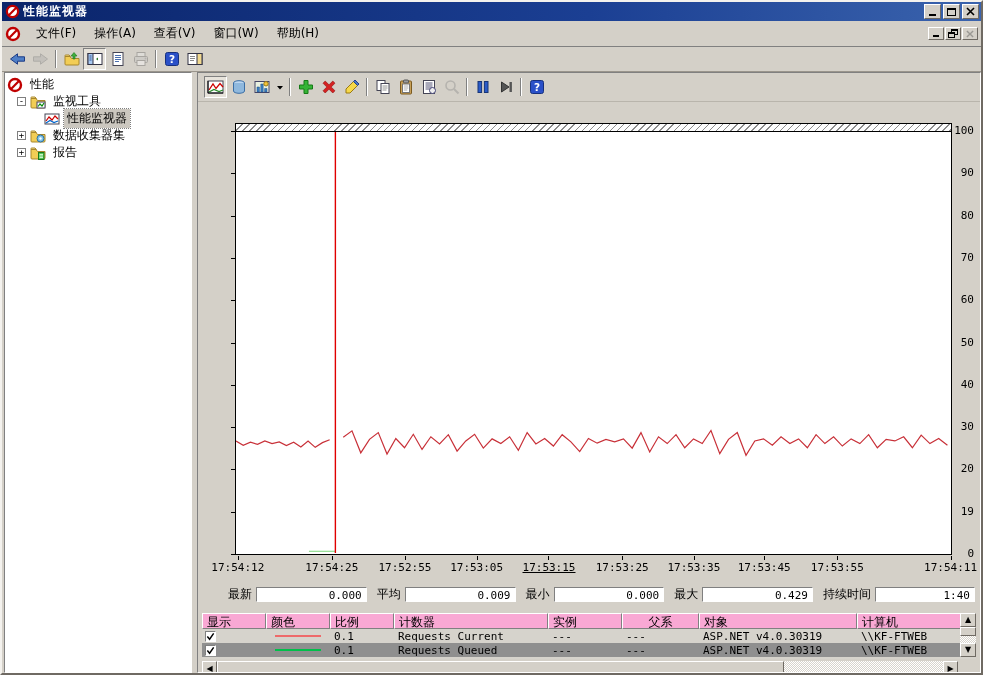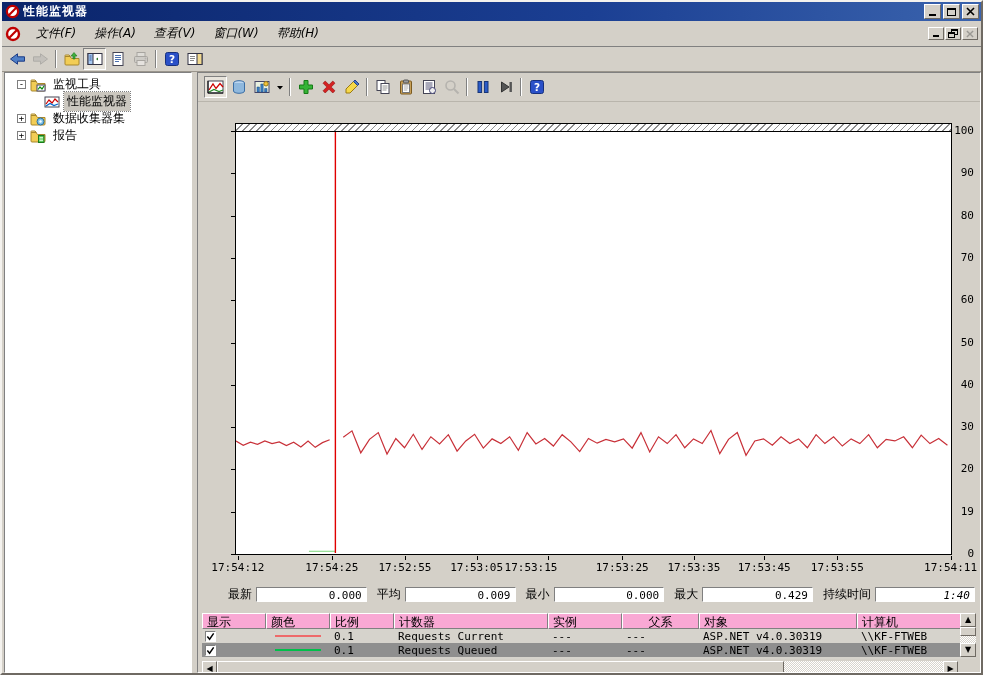--- a/index.html
+++ b/index.html
@@ -23,21 +23,21 @@
   .g-restore { position:relative; width:10px; height:9px; }
   .g-restore i { position:absolute; border:1px solid #000; border-top-width:2px; background:#d4d0c8; }
   .g-restore i:first-child { width:7px; height:6px; right:0; top:0; }
   .g-restore i:last-child { width:7px; height:6px; left:0; bottom:0; }
   .disabled-glyph { opacity:.45; }
 
   
   .menubar { height:26px; display:flex; align-items:center; padding:0 3px;
     border-bottom:1px solid #808080; box-shadow:0 1px 0 #fff; background:#d4d0c8; }
   .menubar .appicon { width:16px; height:16px; margin-right:6px; flex:none; }
-  .menu-item { padding:4px 9px; cursor:default; white-space:nowrap;font-style:italic; }
+  .menu-item { padding:4px 9px; cursor:default; white-space:nowrap; }
   .menubar .spacer { flex:1; }
   .mdibtn { width:16px; height:13px; margin-left:1px; background:#d4d0c8;
     border:1px solid; border-color:#fff #6f6a63 #6f6a63 #fff;
     display:flex; align-items:center; justify-content:center; flex:none; }
   .mdibtn .g-min { margin-top:5px; width:6px; }
   .mdibtn svg { display:block; }
 
   
   .toolbar { height:25px; display:flex; align-items:center; padding:1px 4px;
     border-bottom:1px solid #9a958c; background:#d4d0c8; }
@@ -84,21 +84,21 @@
     font-family:"DejaVu Sans Mono", monospace; white-space:nowrap; }
 
   
   .stats { position:absolute; left:30px; right:5px; top:513px; height:17px;
     display:flex; align-items:center; }
   .slabel { margin:0 4px 0 10px; white-space:nowrap; }
   .slabel:first-child { margin-left:0; }
   .sval { flex:1; height:15px; background:#fff; border:1px solid;
     border-color:#808080 #fff #fff #808080; text-align:right; padding:1px 4px 0 0;
     font-size:11px; font-family:"DejaVu Sans Mono", monospace; }
-  .sval.dur { max-width:100px;font-style:italic; }
+  .sval.dur { max-width:100px; }
 
   
   .legend { position:absolute; left:4px; right:4px; top:540px; height:46px; background:#d6d3cc; }
   .lrowwrap { position:absolute; left:0; right:16px; top:0; }
   .lheader { display:flex; height:16px; }
   .lheader .hcell { background:#f9a8d4; border:1px solid; border-color:#fff #808080 #808080 #fff;
     padding:0 4px; font-size:12px; white-space:nowrap; overflow:hidden; flex:none; height:16px; }
   .lrow { display:flex; height:14px; align-items:center; background:#d6d3cc; }
   .lrow.selected { background:#8f8f8f; }
   .lcell { padding:0 4px; font-size:11px; white-space:nowrap; overflow:hidden; flex:none;
@@ -249,20 +249,29 @@
             <rect x="10" y="2.5" width="5" height="11" fill="#f0d890" stroke="#334"></rect>
             <path d="M3 5.5h5M3 7.5h5M3 9.5h4" stroke="#888" stroke-width="1"></path>
           </svg>
         </span>
       </span>
     </div>
 
   <div class="main">
 
     <div class="tree">
+      <div class="tnode">
+        <span class="ticon">
+          <svg viewBox="0 0 16 16" width="16" height="16">
+              <circle cx="8" cy="8" r="6" fill="#fff" stroke="#c00000" stroke-width="2.4"></circle>
+              <line x1="3.8" y1="12.2" x2="12.2" y2="3.8" stroke="#c00000" stroke-width="2.2"></line>
+            </svg>
+        </span>
+        <span class="tlabel">性能</span>
+      </div>
       <div class="tnode ind1">
         <span class="exp">-</span>
         <span class="ticon">
           <svg viewBox="0 0 16 16" width="16" height="16">
               <path d="M1 4.5h5l1.5 2H15V13a1 1 0 0 1-1 1H2a1 1 0 0 1-1-1z" fill="#f2cd55" stroke="#a8872c"></path>
               <path d="M1 4.5V3.6A.6.6 0 0 1 1.6 3H5l1.4 1.5H1z" fill="#f8e08a" stroke="#a8872c"></path>
               <rect x="7" y="8" width="8" height="6" fill="#fff" stroke="#446"></rect>
               <polyline points="8,12.5 10,10 12,12 14,9" fill="none" stroke="#0a8a0a" stroke-width="1.2"></polyline>
             </svg>
         </span>
@@ -467,21 +476,21 @@
 
       <div id="x-axis">
           <span class="xlab" style="left: 39.868px;">17:54:12</span>
           <span class="xtick" style="left: 39.868px;"></span>
           <span class="xlab" style="left: 133.795px;">17:54:25</span>
           <span class="xtick" style="left: 133.795px;"></span>
           <span class="xlab" style="left: 206.929px;">17:52:55</span>
           <span class="xtick" style="left: 206.929px;"></span>
           <span class="xlab" style="left: 278.629px;">17:53:05</span>
           <span class="xtick" style="left: 278.629px;"></span>
-          <span class="xlab" style="left: 333px;">17:53:15</span>
+          <span class="xlab" style="left: 351px; text-decoration: underline;">17:53:15</span>
           <span class="xtick" style="left: 350.329px;"></span>
           <span class="xlab" style="left: 424.18px;">17:53:25</span>
           <span class="xtick" style="left: 424.18px;"></span>
           <span class="xlab" style="left: 495.88px;">17:53:35</span>
           <span class="xtick" style="left: 495.88px;"></span>
           <span class="xlab" style="left: 566.146px;">17:53:45</span>
           <span class="xtick" style="left: 566.146px;"></span>
           <span class="xlab" style="left: 639.28px; text-align: right;">17:53:55</span>
           <span class="xtick" style="left: 639.28px;"></span>
           <span class="xlab" style="left: 752.566px;">17:54:11</span>

